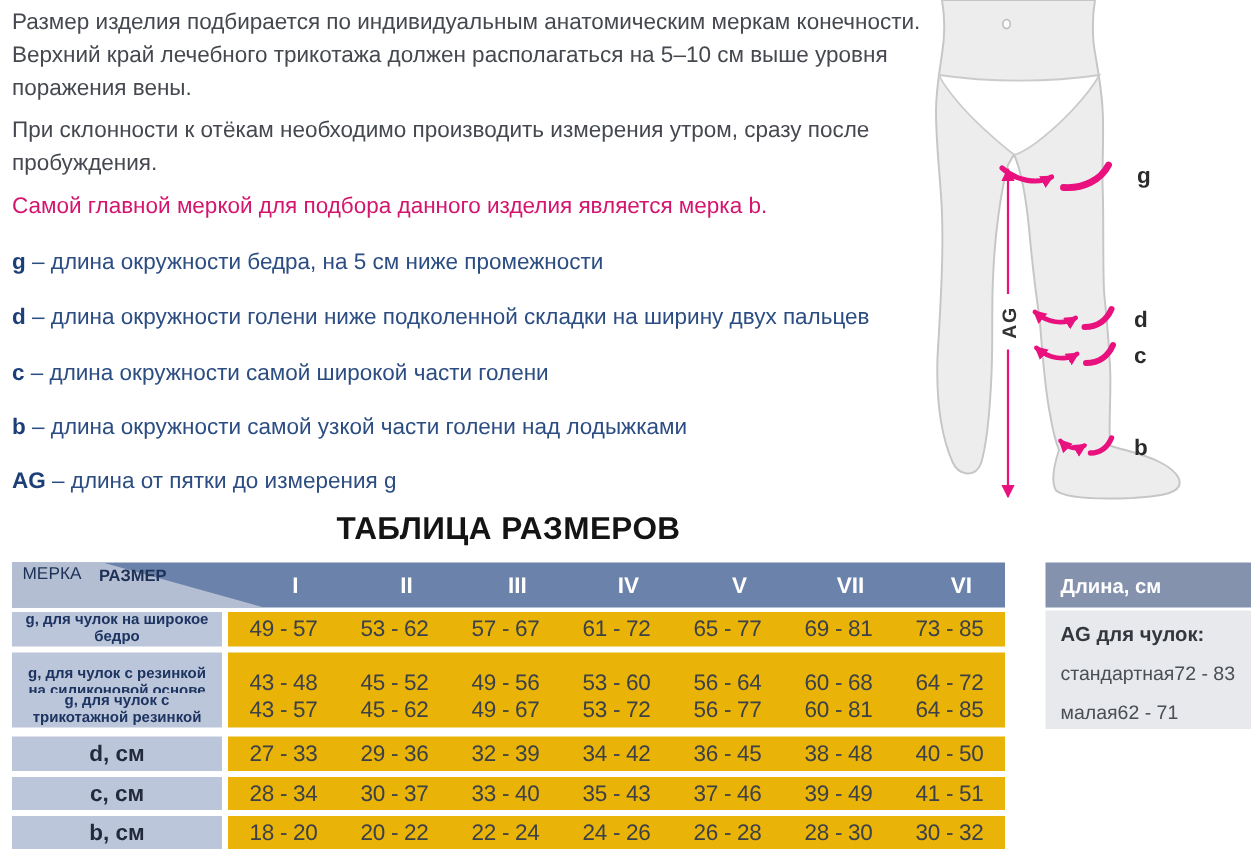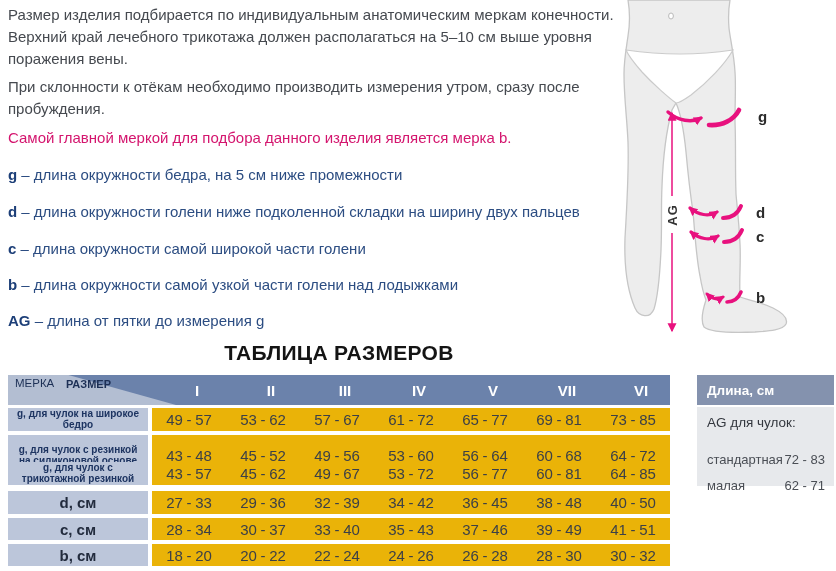--- a/index.html
+++ b/index.html
@@ -45,22 +45,22 @@
   .small-label .tlabel { font-size:10px; font-weight:bold; color:#1d3461; line-height:10.5px; }
   .big-label  .tlabel { font-size:15px; font-weight:bold; color:#222b3d; }
   .tdata { position:absolute; left:144px; top:0; width:518px; height:100%; background:#eab308; display:flex; }
   .tcell { flex:1; display:flex; align-items:center; justify-content:center;
     font-size:15px; color:#3c4047; letter-spacing:-.2px; }
   
   .panel-h { position:absolute; left:697px; top:375px; width:137px; height:30px; background:#8492ae;
     color:#ffffff; font-weight:bold; font-size:13.5px; display:flex; align-items:center; padding-left:10px; }
   .panel-b { position:absolute; left:697px; top:407px; width:137px; height:79px; background:#e7e9ec;
     padding:8px 9px 0 10px; font-size:13px; color:#4a4e55; }
-  .panel-sub { font-weight:normal; color:#33373e; font-size:13.5px; margin-bottom:22px; }
-  .panel-row { display:flex; justify-content:space-between; margin-bottom:11px; }
+  .panel-sub { font-weight:bold; color:#33373e; font-size:13.5px; margin-bottom:11px; }
+  .panel-row { display:flex; margin-bottom:11px; }
   
   .figure { position:absolute; left:615px; top:0; width:221px; height:345px; }
 </style>
 </head>
 <body>
 
 <div class="page">
 
   <div class="intro-p p1">Размер изделия подбирается по индивидуальным анатомическим меркам конечности. Верхний край лечебного трикотажа должен располагаться на 5–10 см выше уровня поражения вены.</div>
   <div class="intro-p p2">При склонности к отёкам необходимо производить измерения утром, сразу после пробуждения.</div>

